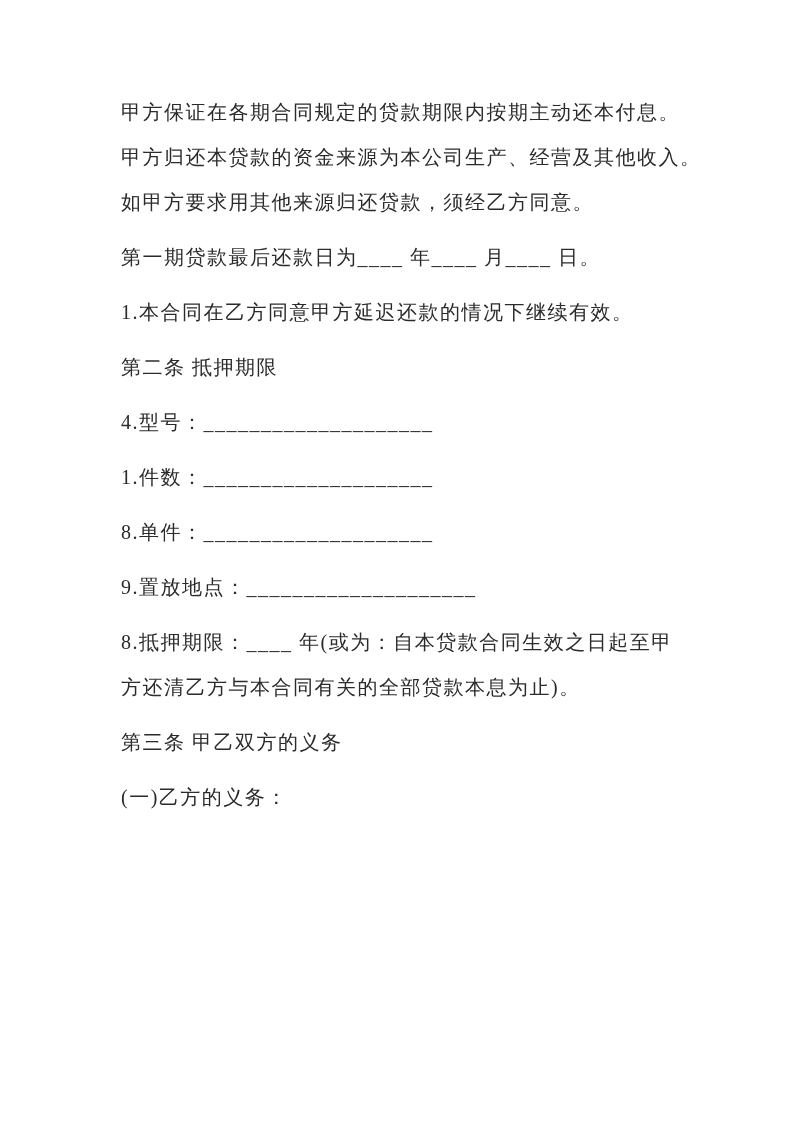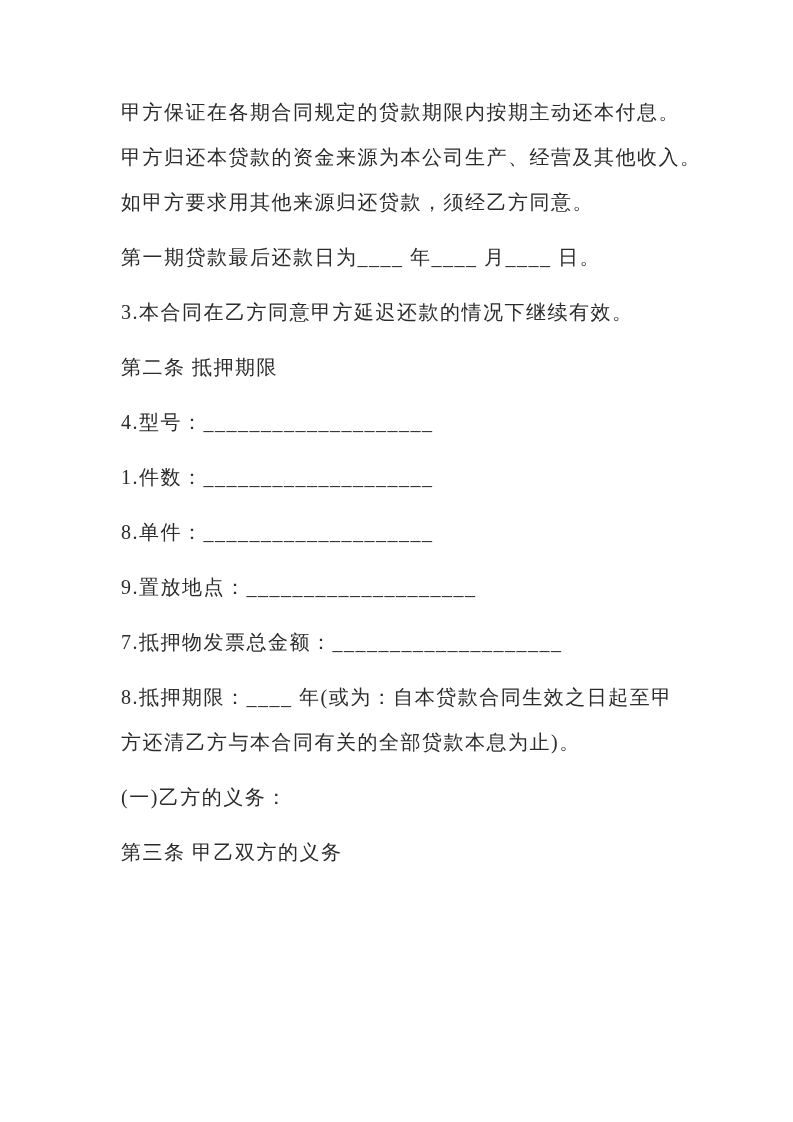--- a/index.html
+++ b/index.html
@@ -29,24 +29,23 @@
   }
 </style>
 </head>
 <body>
 
 <div class="page">
   <p class="doc-line">甲方保证在各期合同规定的贷款期限内按期主动还本付息。
 甲方归还本贷款的资金来源为本公司生产、经营及其他收入。
 如甲方要求用其他来源归还贷款，须经乙方同意。</p>
   <p class="doc-line">第一期贷款最后还款日为____ 年____ 月____ 日。</p>
-  <p class="doc-line">3.本合同在乙方同意甲方延迟还款的情况下继续有效。</p>
+  <p class="doc-line">1.本合同在乙方同意甲方延迟还款的情况下继续有效。</p>
   <p class="doc-line">第二条 抵押期限</p>
   <p class="doc-line">4.型号：____________________</p>
   <p class="doc-line">1.件数：____________________</p>
   <p class="doc-line">8.单件：____________________</p>
   <p class="doc-line">9.置放地点：____________________</p>
-  <p class="doc-line">7.抵押物发票总金额：____________________</p>
   <p class="doc-line">8.抵押期限：____ 年(或为：自本贷款合同生效之日起至甲
 方还清乙方与本合同有关的全部贷款本息为止)。</p>
+  <p class="doc-line">第三条 甲乙双方的义务</p>
   <p class="doc-line">(一)乙方的义务：</p>
-  <p class="doc-line">第三条 甲乙双方的义务</p>
 </div>
 
 </body></html>

